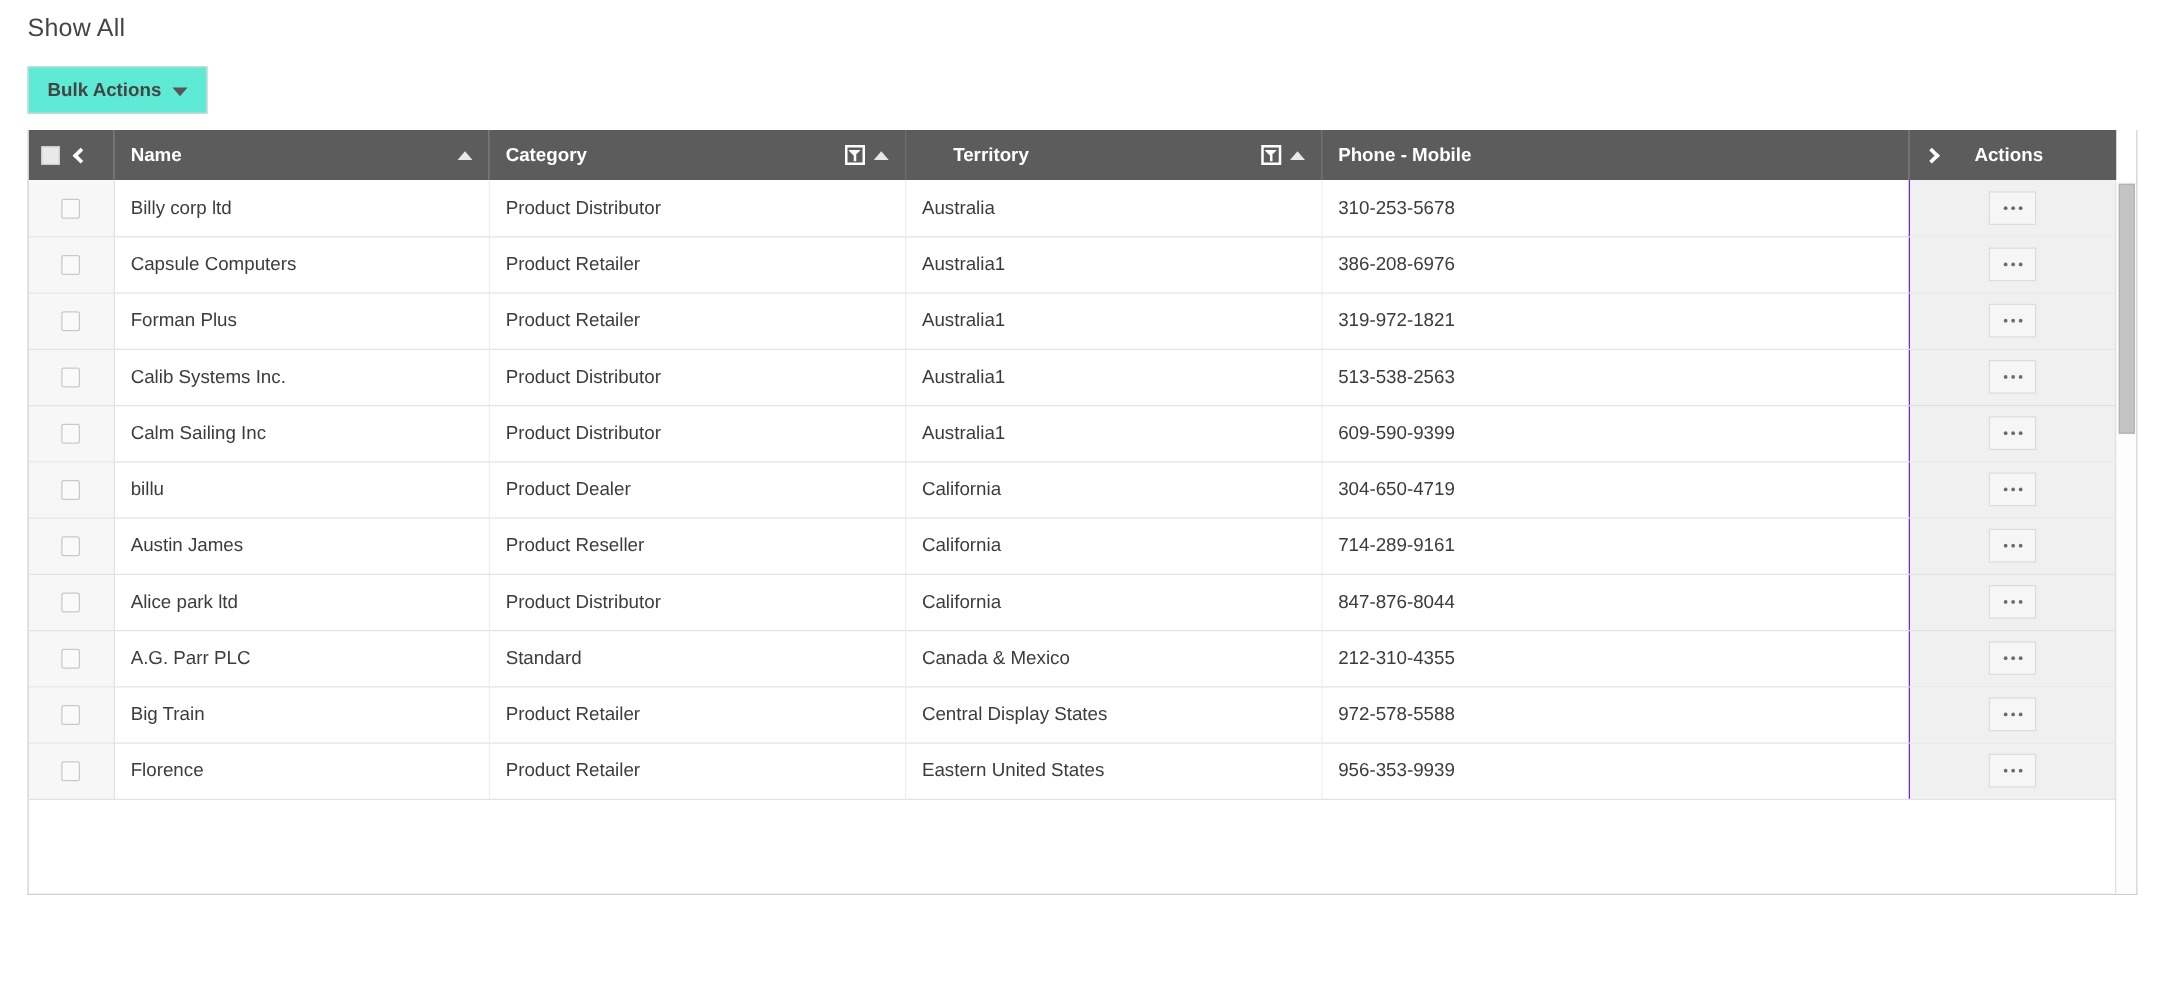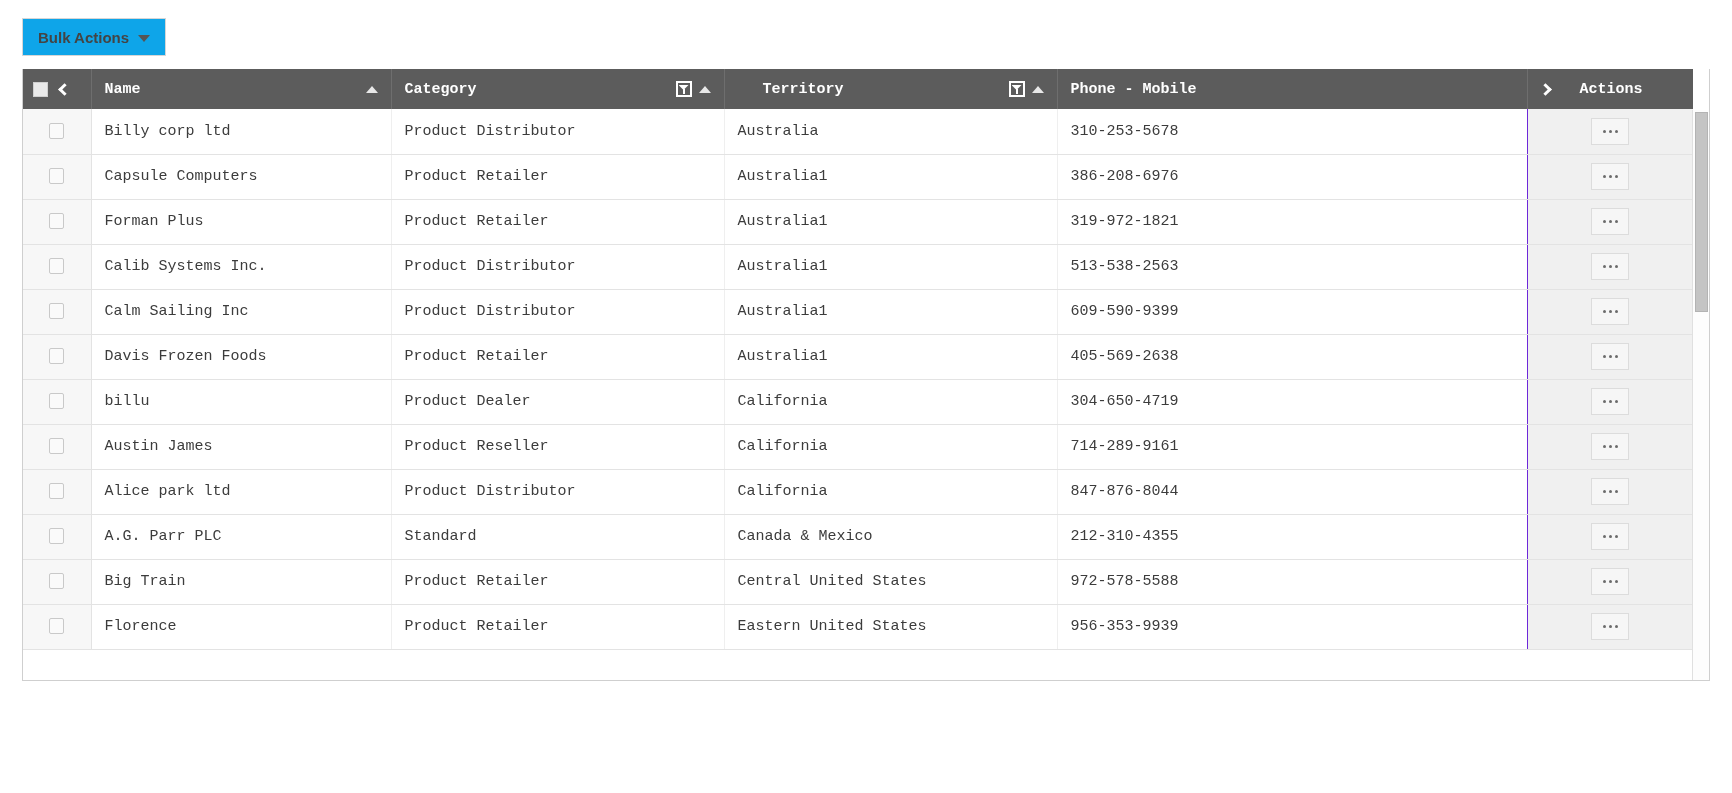--- a/index.html
+++ b/index.html
@@ -37,21 +37,21 @@
     align-items: center;
     justify-content: space-between;
   }
 
   .btn {
     display: inline-flex;
     align-items: center;
     gap: 9px;
     height: 38px;
     padding: 0 15px;
-    background: #0ea5e9;
+    background: #5eead4;
     border: 1px solid #d6d6d6;
     font-size: 15px;
     font-weight: bold;
     color: #444444;
     cursor: pointer;
     white-space: nowrap;
   }
 
   .caret-down {
     width: 0; height: 0;
@@ -106,21 +106,20 @@
   
   .table-wrap {
     margin-top: 13px;
     position: relative;
     width: 1688px;
     height: 612px;
     border: 1px solid #cfcfcf;
     border-top: none;
     overflow: hidden;
     background: #fff;
-    font-family: Liberation Mono, monospace;
   }
 
   table.grid {
     border-collapse: collapse;
     width: 1670px;
     table-layout: fixed;
   }
 
   thead th {
     background: #5c5c5c;
@@ -284,20 +283,21 @@
     background: #c4c4c4;
     border: 1px solid #b3b3b3;
     cursor: pointer;
   }
 </style>
 </head>
 <body>
 
 <div class="page">
 
+  <div class="show-all-title">Show All</div>
 
   <div class="toolbar">
 
     <div class="btn">
       <span>Bulk Actions</span>
       <span class="caret-down"></span>
     </div>
 
   </div>
 
@@ -411,32 +411,20 @@
             <td class="cell-territory">Australia1</td>
             <td class="cell-phone">609-590-9399</td>
             <td class="cell-actions"><span class="dots-btn">
                 <span></span>
                 <span></span>
                 <span></span>
               </span></td>
           </tr>
           <tr>
             <td class="cell-check"><span class="row-checkbox"></span></td>
-            <td class="cell-name">Davis Frozen Foods</td>
-            <td class="cell-category">Product Retailer</td>
-            <td class="cell-territory">Australia1</td>
-            <td class="cell-phone">405-569-2638</td>
-            <td class="cell-actions"><span class="dots-btn">
-                <span></span>
-                <span></span>
-                <span></span>
-              </span></td>
-          </tr>
-          <tr>
-            <td class="cell-check"><span class="row-checkbox"></span></td>
             <td class="cell-name">billu</td>
             <td class="cell-category">Product Dealer</td>
             <td class="cell-territory">California</td>
             <td class="cell-phone">304-650-4719</td>
             <td class="cell-actions"><span class="dots-btn">
                 <span></span>
                 <span></span>
                 <span></span>
               </span></td>
           </tr>
@@ -473,21 +461,21 @@
             <td class="cell-actions"><span class="dots-btn">
                 <span></span>
                 <span></span>
                 <span></span>
               </span></td>
           </tr>
           <tr>
             <td class="cell-check"><span class="row-checkbox"></span></td>
             <td class="cell-name">Big Train</td>
             <td class="cell-category">Product Retailer</td>
-            <td class="cell-territory">Central United States</td>
+            <td class="cell-territory">Central Display States</td>
             <td class="cell-phone">972-578-5588</td>
             <td class="cell-actions"><span class="dots-btn">
                 <span></span>
                 <span></span>
                 <span></span>
               </span></td>
           </tr>
           <tr>
             <td class="cell-check"><span class="row-checkbox"></span></td>
             <td class="cell-name">Florence</td>

